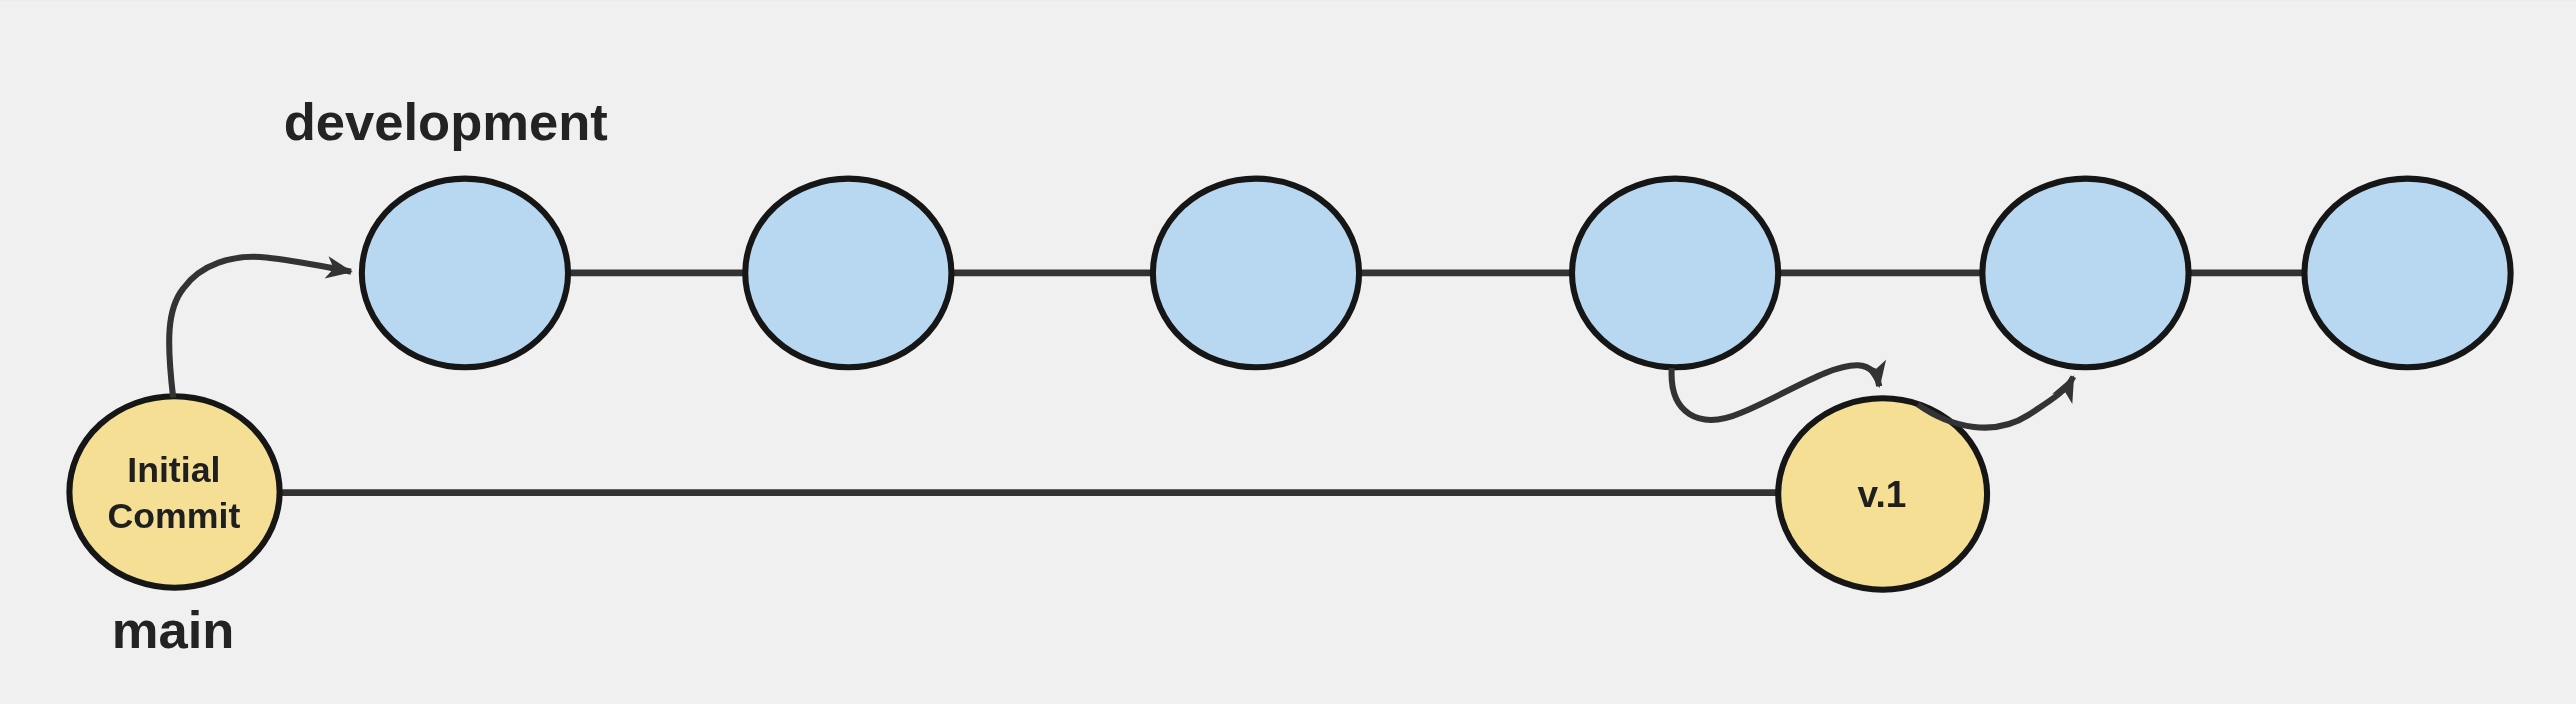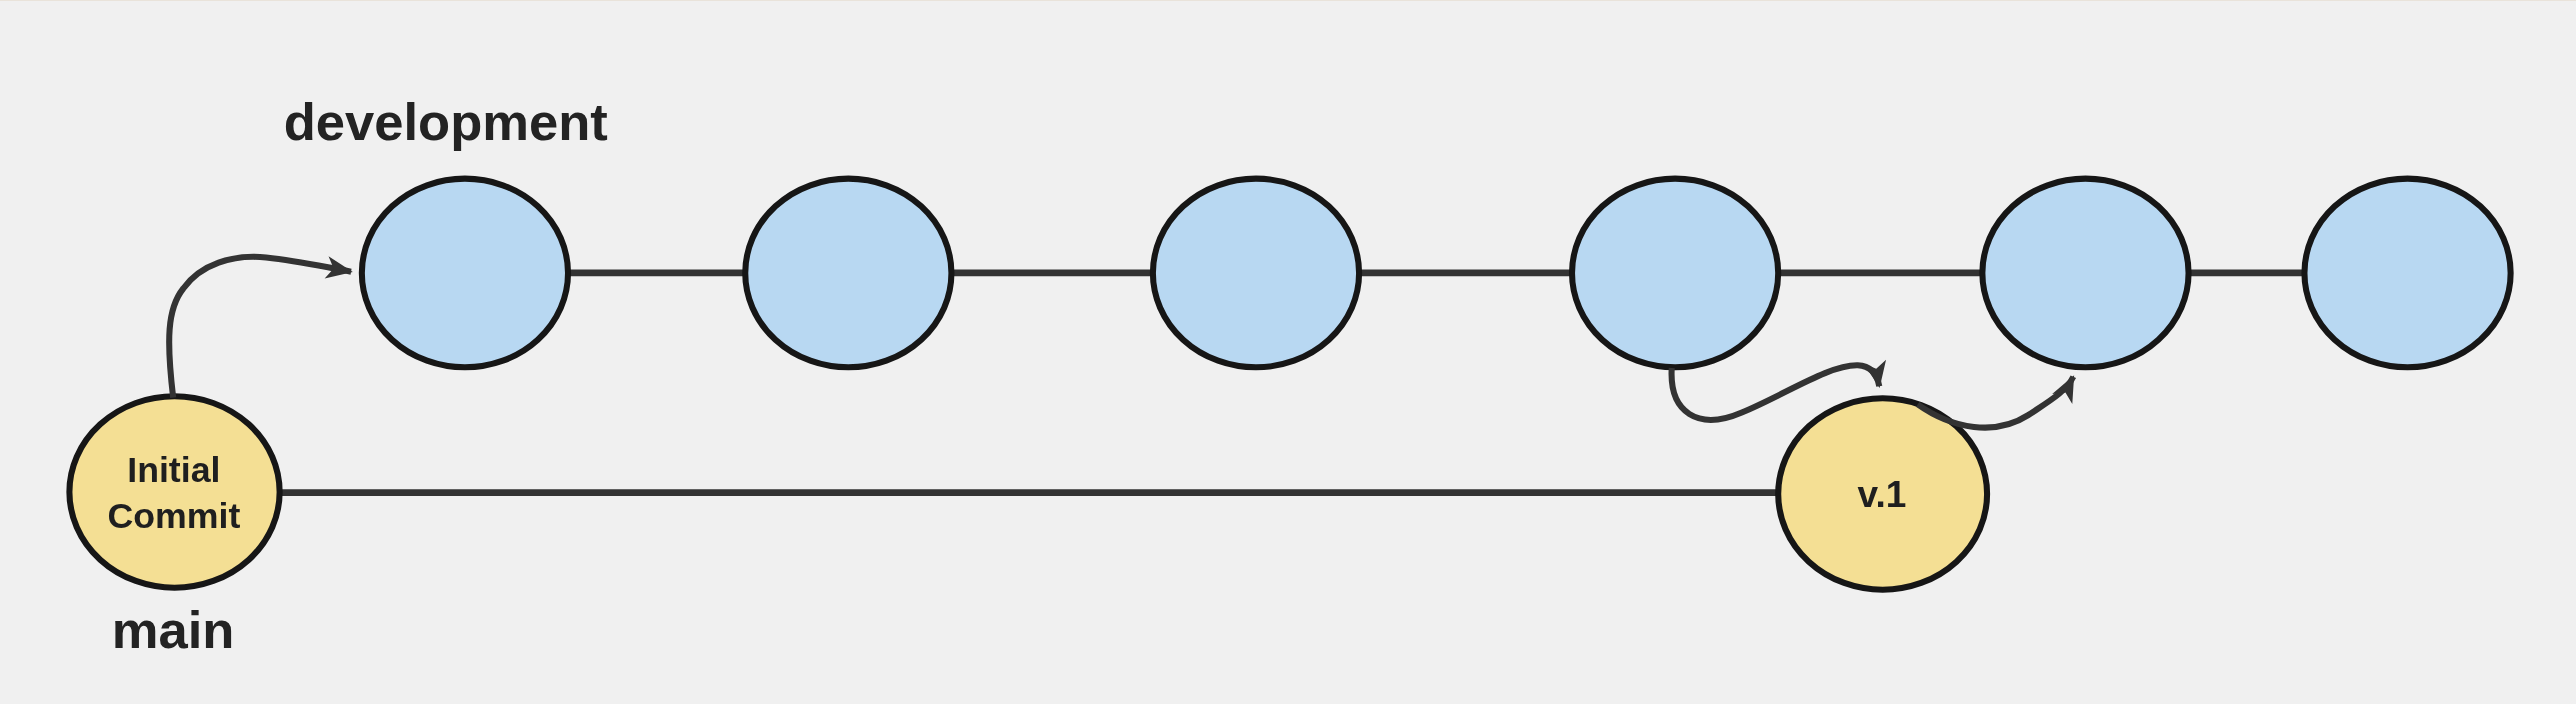--- a/index.html
+++ b/index.html
@@ -4,21 +4,21 @@
 <style>
   html, body {
     margin: 0;
     padding: 0;
     background: #f0f0f0;
   }
   .canvas-wrap {
     width: 2576px;
     height: 705px;
     position: relative;
-    background: #a16207;
+    background: #f9a8d4;
     overflow: hidden;
   }
   svg { display: block; }
   .branch-label {
     font-family: "Liberation Sans", "DejaVu Sans", sans-serif;
     font-weight: bold;
     font-size: 78px;
     fill: #232323;
   }
   .node-label {

